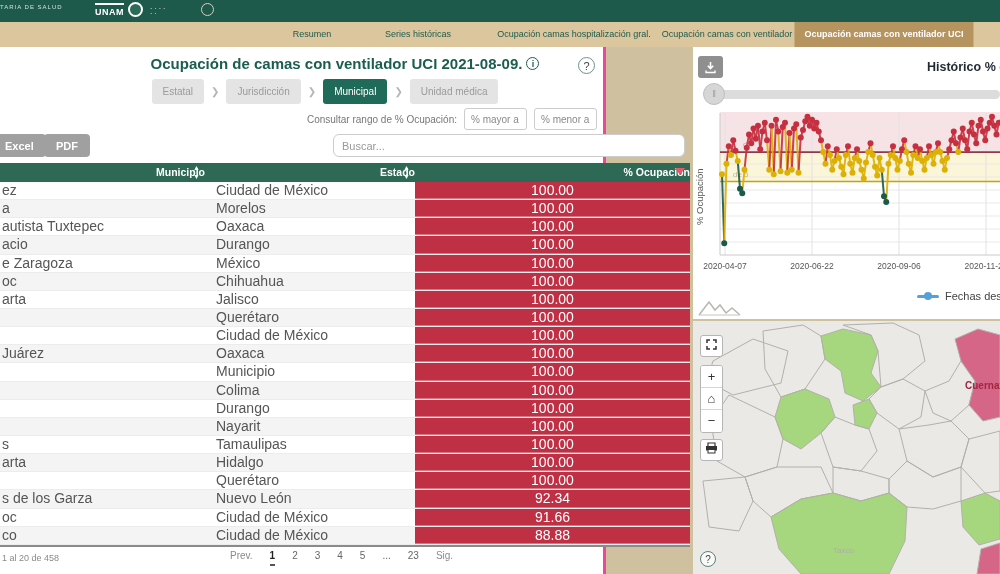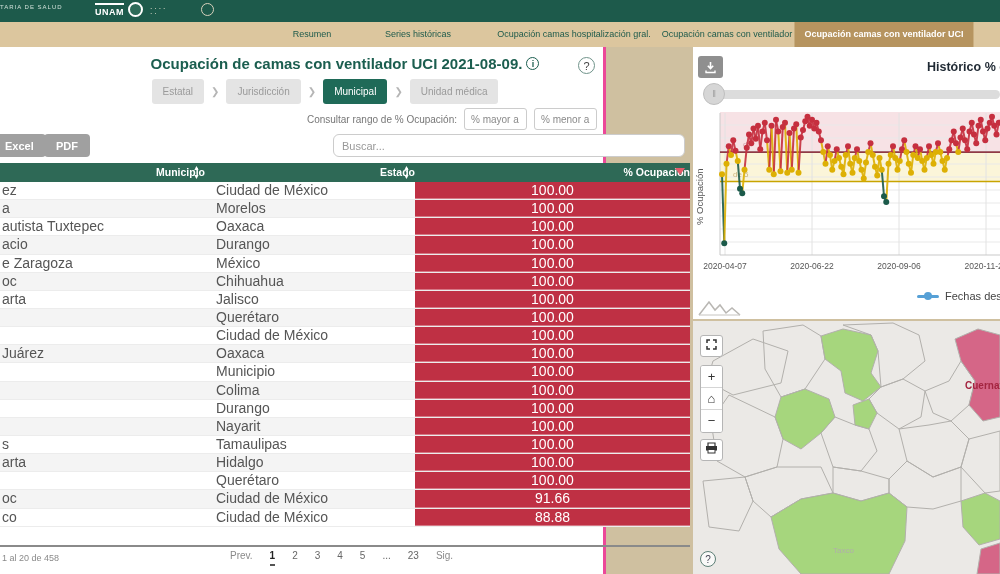--- a/index.html
+++ b/index.html
@@ -211,20 +211,25 @@
       </div>
       <div class="tr">
         <div class="td td-mun">arta</div>
         <div class="td td-est">Hidalgo</div>
         <div class="td td-occ">100.00</div>
       </div>
       <div class="tr">
         <div class="td td-mun"></div>
         <div class="td td-est">Querétaro</div>
         <div class="td td-occ">100.00</div>
+      </div>
+      <div class="tr">
+        <div class="td td-mun">s de los Garza</div>
+        <div class="td td-est">Nuevo León</div>
+        <div class="td td-occ">92.34</div>
       </div>
       <div class="tr">
         <div class="td td-mun">oc</div>
         <div class="td td-est">Ciudad de México</div>
         <div class="td td-occ">91.66</div>
       </div>
       <div class="tr">
         <div class="td td-mun">co</div>
         <div class="td td-est">Ciudad de México</div>
         <div class="td td-occ">88.88</div>

